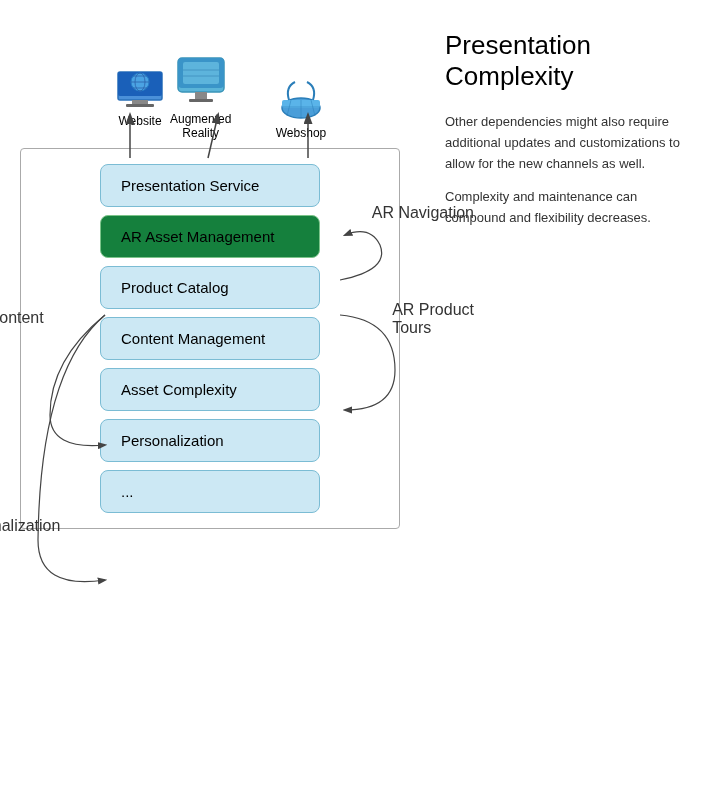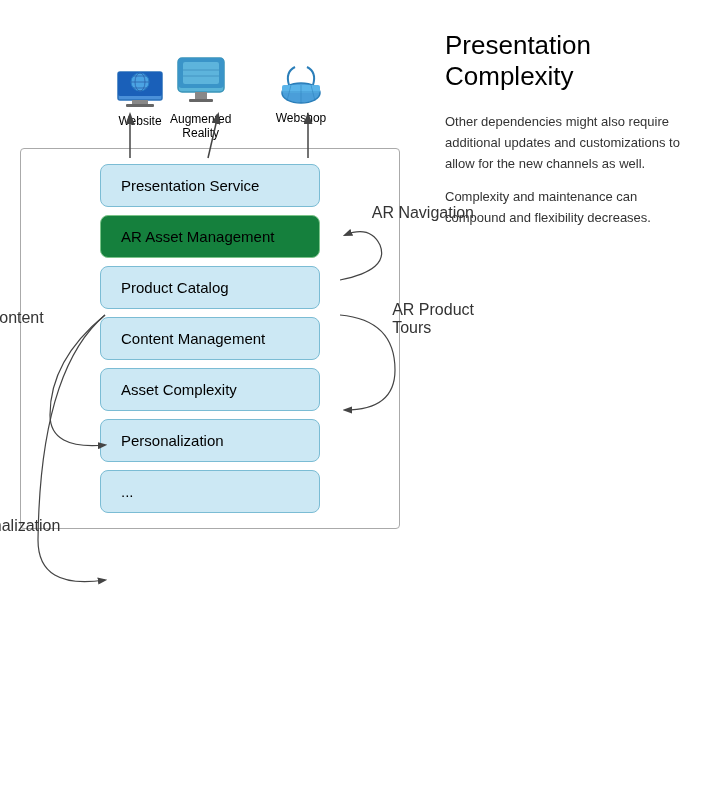--- a/index.html
+++ b/index.html
@@ -188,21 +188,21 @@
           <rect x="8" y="14" width="36" height="22" rx="2" fill="#7fd4f0" opacity="0.5"></rect>
           <line x1="8" y1="22" x2="44" y2="22" stroke="#2a74a8" stroke-width="0.8" opacity="0.6"></line>
           <line x1="8" y1="28" x2="44" y2="28" stroke="#2a74a8" stroke-width="0.8" opacity="0.6"></line>
 
           <rect x="20" y="44" width="12" height="8" fill="#888"></rect>
           <rect x="14" y="51" width="24" height="3" rx="1" fill="#666"></rect>
         </svg>
         <span class="icon-label" style="text-align:center;">Augmented<br>Reality</span>
       </div>
 
-      <div class="icon-item" style="left: 265px; bottom: 15px;">
+      <div class="icon-item" style="left: 265px; bottom: 0;">
         <svg width="52" height="50" viewBox="0 0 52 50">
 
           <ellipse cx="26" cy="36" rx="19" ry="10" fill="#4a9ed9" stroke="#2a7eb9" stroke-width="1.5"></ellipse>
           <rect x="7" y="28" width="38" height="8" rx="2" fill="#5ab4e9"></rect>
 
           <line x1="16" y1="28" x2="12" y2="44" stroke="#2a7eb9" stroke-width="1" opacity="0.5"></line>
           <line x1="26" y1="28" x2="26" y2="46" stroke="#2a7eb9" stroke-width="1" opacity="0.5"></line>
           <line x1="36" y1="28" x2="40" y2="44" stroke="#2a7eb9" stroke-width="1" opacity="0.5"></line>
           <line x1="7" y1="35" x2="45" y2="35" stroke="#2a7eb9" stroke-width="1" opacity="0.5"></line>
 

